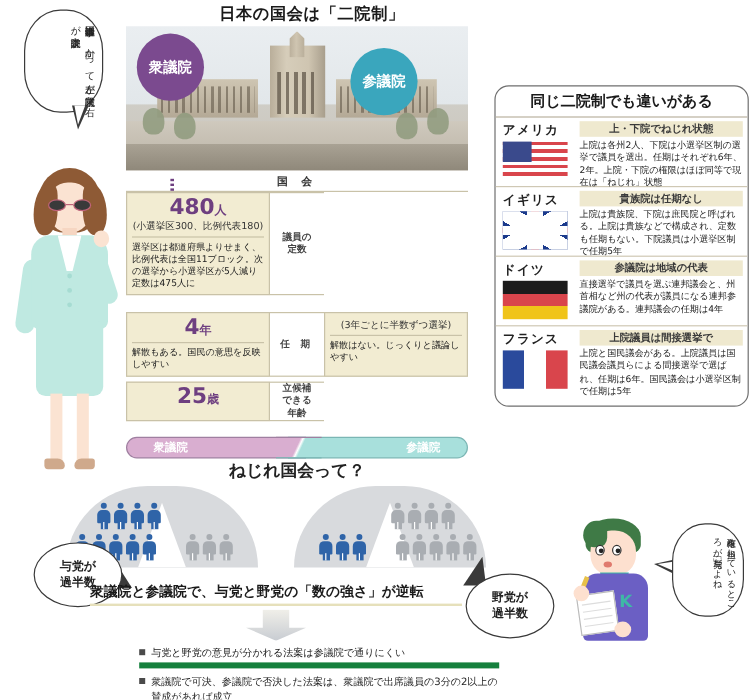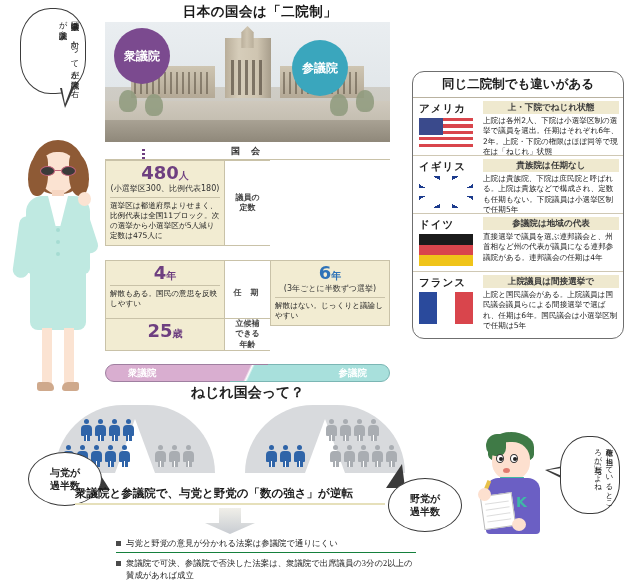--- a/index.html
+++ b/index.html
@@ -220,22 +220,22 @@
     position:absolute; left:75px; top:486px; width:310px; 
     font-size:11.5px; font-weight:bold; color:#1a1a1a;
     padding-bottom:2px; border-bottom:2px solid #e6e0bb;
   }
   .arrow { position:absolute; left:205px; top:508px; width:50px; height:26px;
     background:linear-gradient(to bottom,#f0efe9,#c8ccd2);
     clip-path: polygon(28% 0, 72% 0, 72% 58%, 100% 58%, 50% 100%, 0 58%, 28% 58%);
     border:0; }
   .notes { position:absolute; left:116px; top:538px; width:300px; }
   .note { font-size:8.4px; color:#222; line-height:1.45; margin-bottom:5px;
-    padding-left:10px; position:relative; border-bottom:1px solid #15803d;
-    padding-bottom:2px;font-family:Liberation Serif, serif; }
+    padding-left:10px; position:relative; border-bottom:5px solid #15803d;
+    padding-bottom:2px; }
   .note::before { content:""; position:absolute; left:0; top:3px;
     width:5px; height:5px; background:#4a4a4a; }
 
   
   .panel { position:absolute; left:412px; top:71px; width:212px; height:268px;
     border:1.4px solid #6f6f6f; border-radius:12px; background:#fff; overflow:hidden; }
   .panel-title { height:26px; display:flex; align-items:center; justify-content:center;
     font-size:12.5px; font-weight:bold; color:#1a1a1a; border-bottom:1px solid #b9b2a0; }
   .country { position:relative; height:58px; padding:3px 5px 3px 5px;
     border-bottom:1px solid #cfc8b4; }
@@ -387,23 +387,20 @@
     <div class="row" style="top:117px;">
       <div class="side">
         <div class="big l">
           <span class="n">4</span><span class="u">年</span>
         </div>
         <div class="sub"></div>
         <div class="desc">解散もある。国民の意思を反映しやすい</div>
       </div>
       <div class="mid" style="letter-spacing:3px;">任 期</div>
       <div class="side">
-        <div class="big r">
-          <span class="n">6</span><span class="u">年</span>
-        </div>
         <div class="sub">(3年ごとに半数ずつ選挙)</div>
         <div class="desc">解散はない。じっくりと議論しやすい</div>
       </div>
     </div>
 
     <div class="row" style="top:175px;">
       <div class="side">
         <div class="big l">
           <span class="n">25</span><span class="u">歳</span>
         </div>

